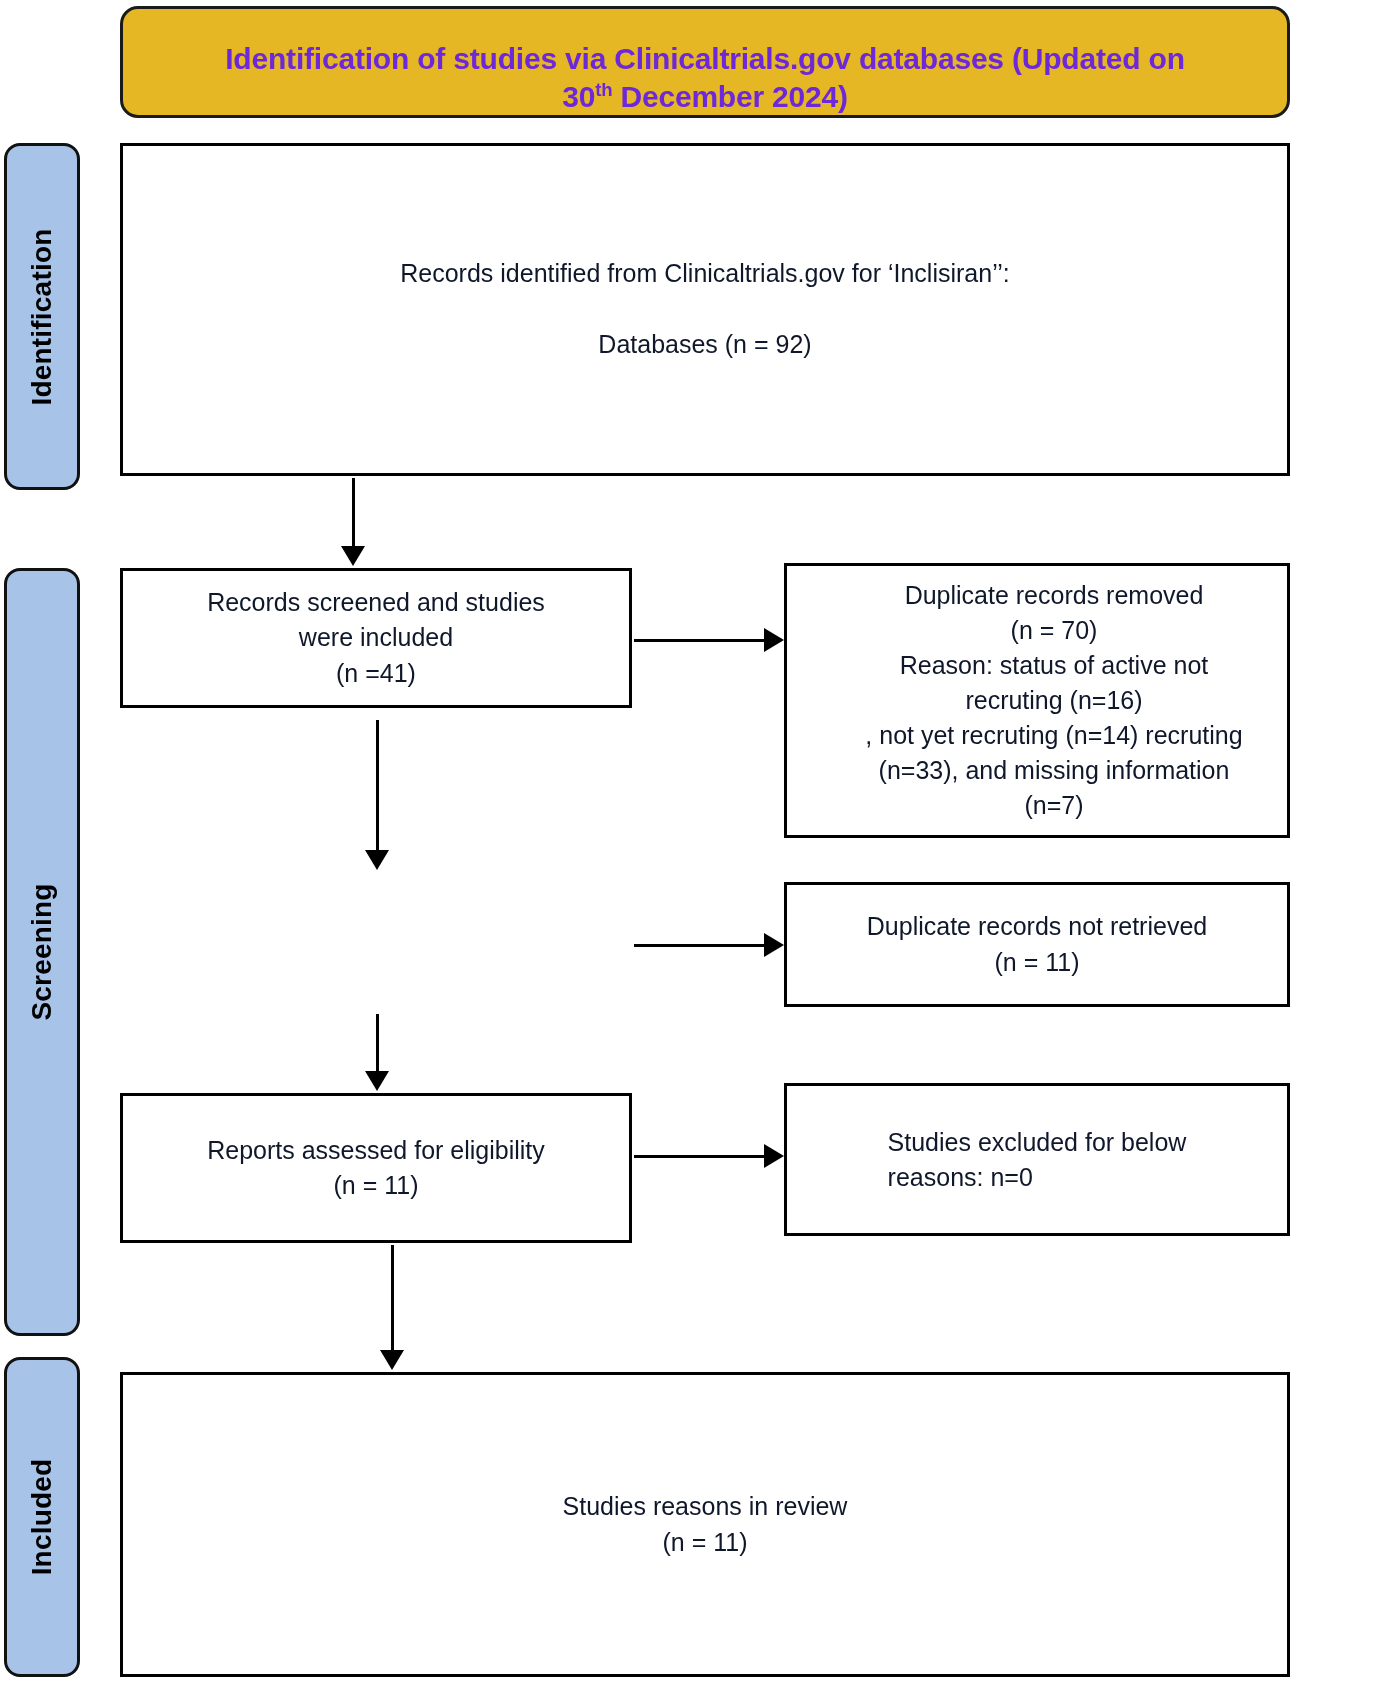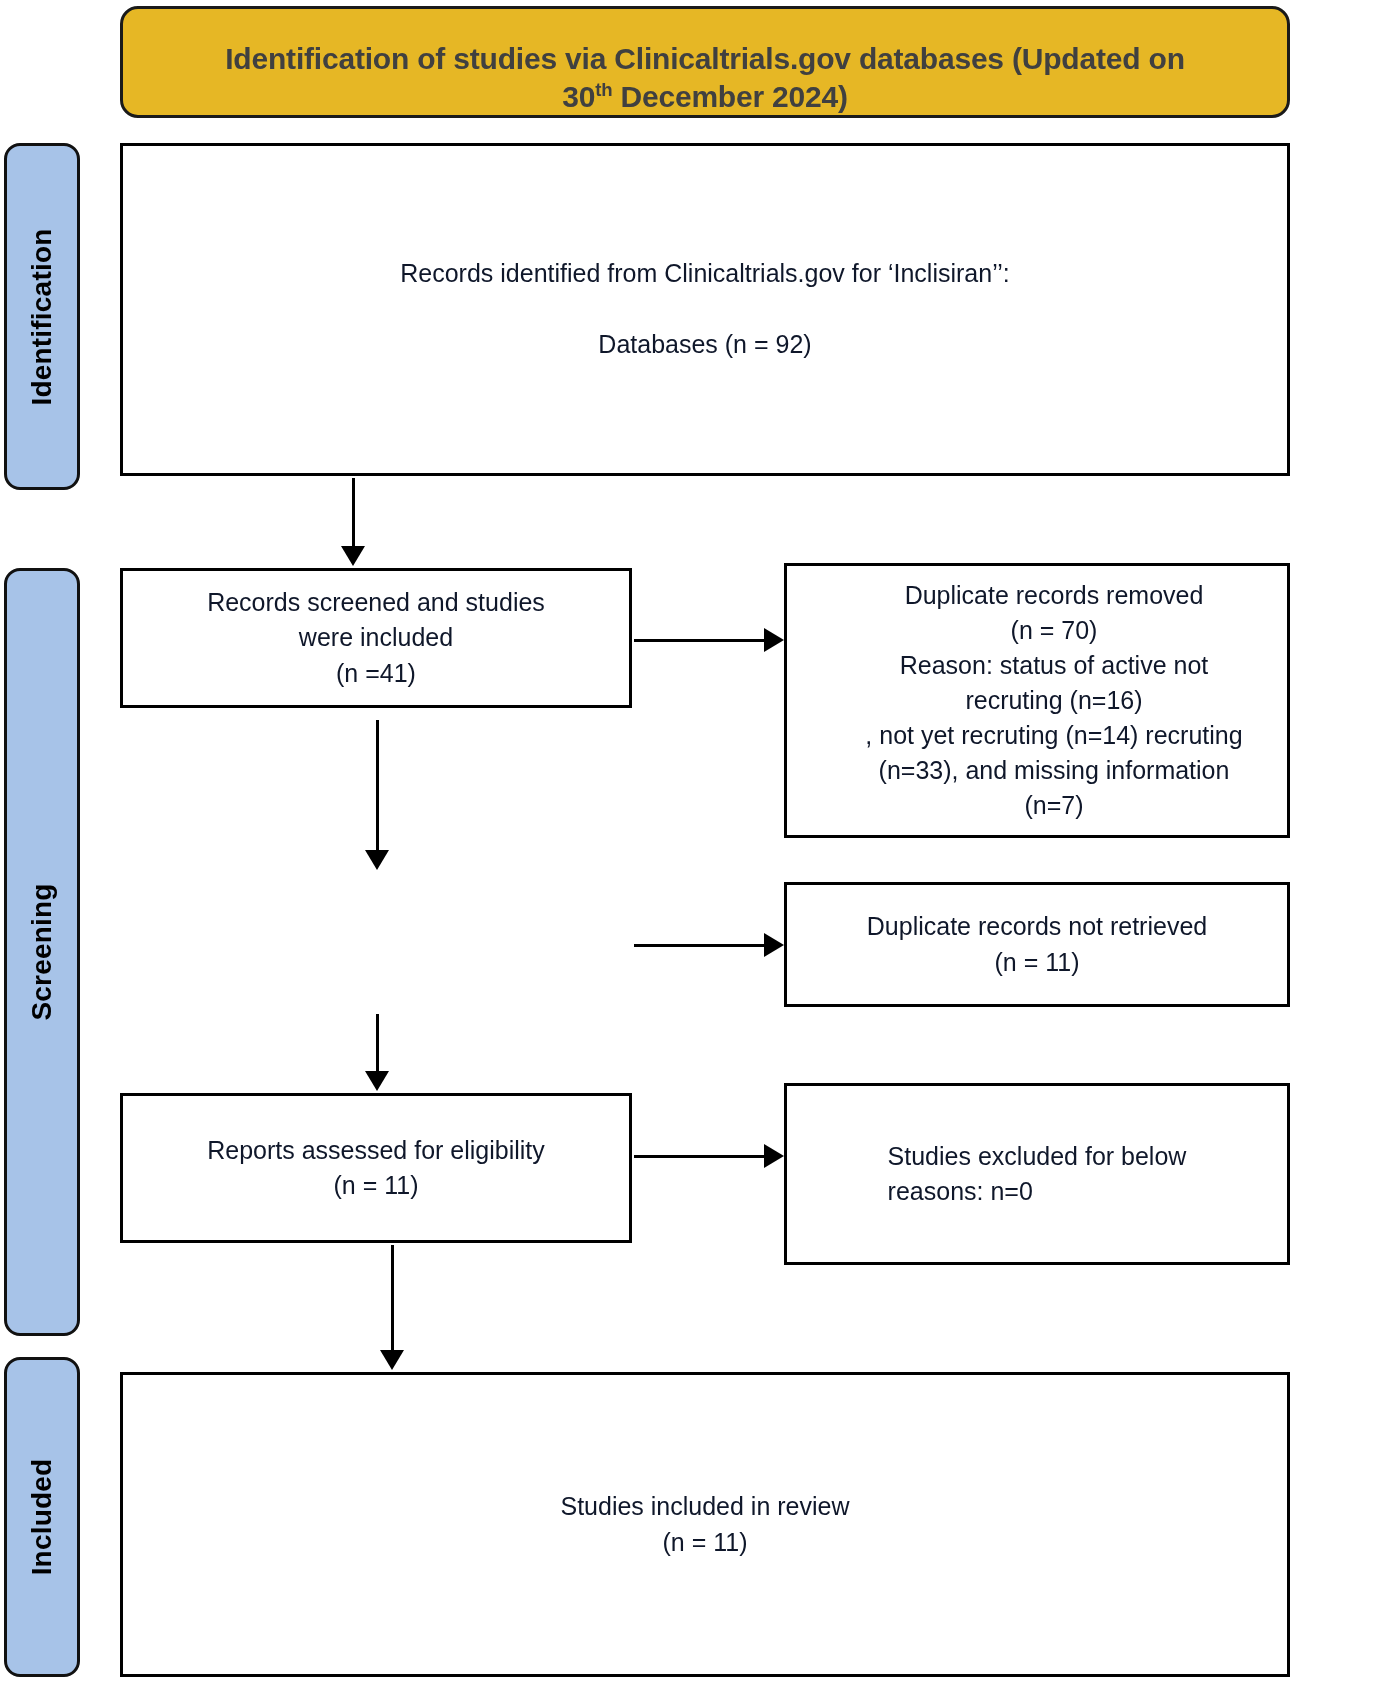--- a/index.html
+++ b/index.html
@@ -29,21 +29,21 @@
     border-radius: 18px;
     display: flex;
     align-items: center;
     justify-content: center;
     text-align: center;
     padding: 0 18px;
   }
   .header-title {
     font-size: 30px;
     font-weight: bold;
-    color: #404040;
+    color: #6d28d9;
     line-height: 1.28;
     letter-spacing: -0.2px;
     margin-top: 32px;
   }
   .header-title sup { font-size: 0.62em; vertical-align: super; }
 
   
   .stage-label {
     position: absolute;
     left: 4px;
@@ -84,21 +84,21 @@
     line-height: 1.42;
   }
   .box .txt .sp { display: block; }
 
   #box-identified      { left: 120px; top: 143px;  width: 1170px; height: 333px; }
   #box-screened        { left: 120px; top: 568px;  width: 512px;  height: 140px; }
   #box-duplicates      { left: 784px; top: 563px;  width: 506px;  height: 275px; padding-left: 48px; }
   #box-completed       { left: 120px; top: 872px;  width: 512px;  height: 140px; }
   #box-not-retrieved   { left: 784px; top: 882px;  width: 506px;  height: 125px; }
   #box-eligibility     { left: 120px; top: 1093px; width: 512px;  height: 150px; }
-  #box-excluded        { left: 784px; top: 1083px; width: 506px;  height: 182px; }
+  #box-excluded        { left: 784px; top: 1083px; width: 506px;  height: 153px; }
   #box-included-review { left: 120px; top: 1372px; width: 1170px; height: 305px; }
 
   #box-duplicates .txt,
   #box-excluded .txt { line-height: 1.40; }
   #box-excluded { justify-content: center; }
   #box-excluded .txt { text-align: left; }
 
   
   .arrow-v, .arrow-h {
     position: absolute;
@@ -258,18 +258,18 @@
     </div>
   </div>
 
   <div class="arrow-v" id="arrow-elig-to-included">
     <div class="shaft"></div>
     <div class="head"></div>
   </div>
 
   <div class="box" id="box-included-review">
     <div class="txt">
-      <span class="sp">Studies included in review</span>
+      <span class="sp">Studies reasons in review</span>
       <span class="sp">(n = 11)</span>
     </div>
   </div>
 
 </div>
 
 </body></html>

